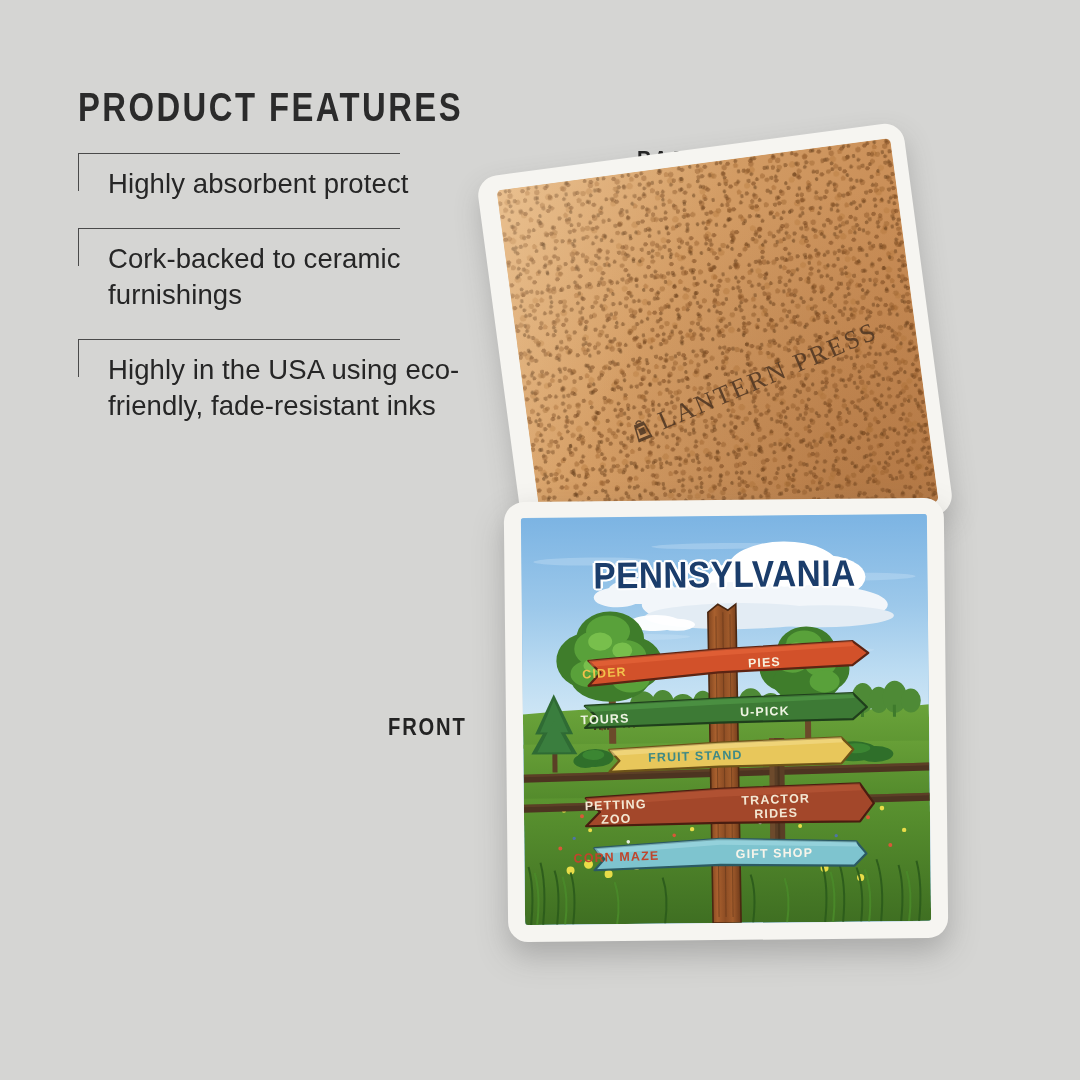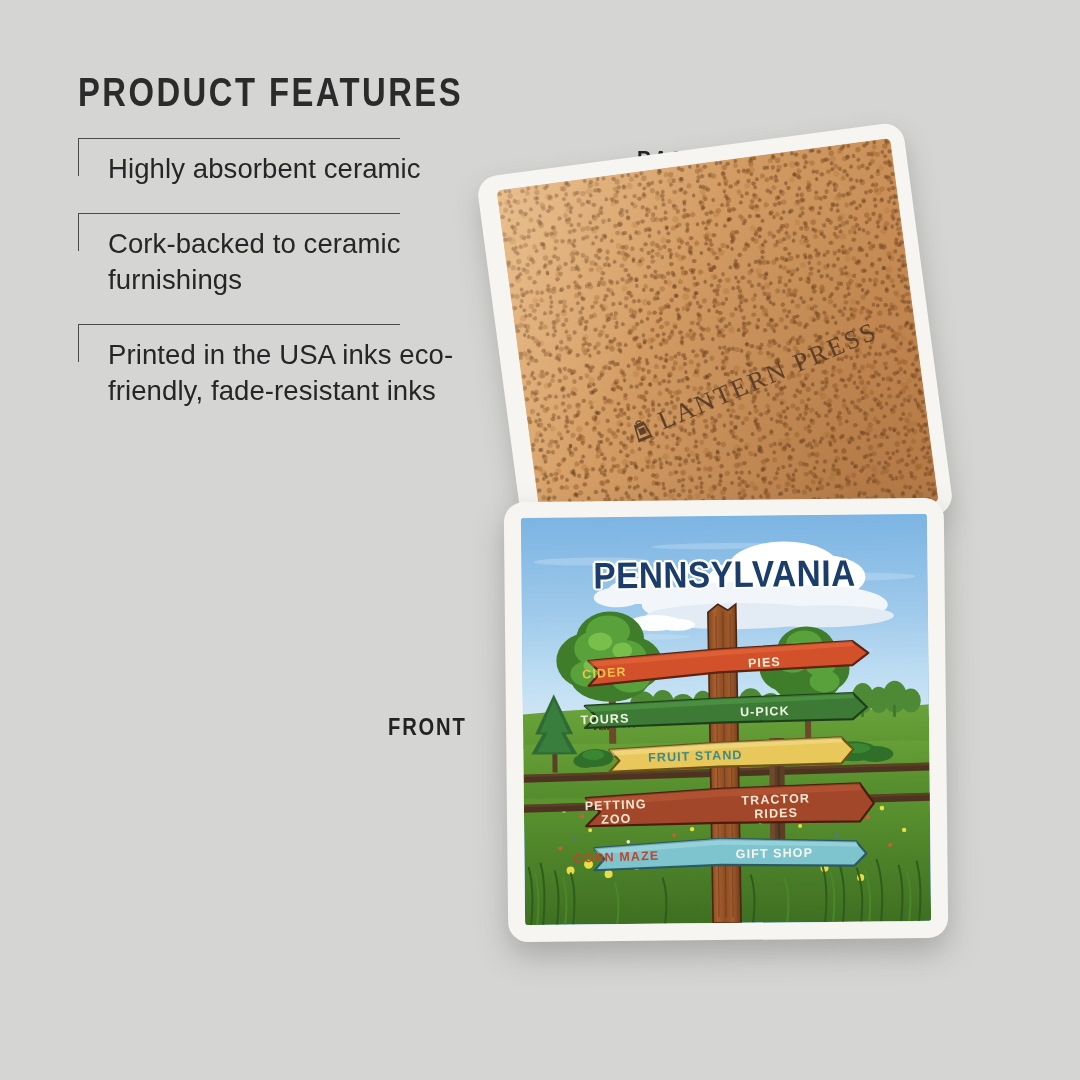--- a/index.html
+++ b/index.html
@@ -5,21 +5,21 @@
   html,body{margin:0;padding:0;}
   body{
     width:1080px;height:1080px;
     background:#d5d5d3;
     font-family:"Liberation Sans", sans-serif;
     overflow:hidden;position:relative;
   }
   #stage{position:absolute;inset:0;width:1080px;height:1080px;}
 
   
-  #features-panel{position:absolute;left:78px;top:72px;width:400px;}
+  #features-panel{position:absolute;left:78px;top:87px;width:400px;}
   #features-title{
     font-family:"Liberation Sans Narrow","Liberation Sans",sans-serif;
     font-weight:bold;font-size:40px;letter-spacing:3.0px;
     color:#2b2b2b;transform:scaleX(.82);transform-origin:left center;
     white-space:nowrap;line-height:1;
   }
   .feature{position:relative;padding-left:30px;margin-top:26px;}
   .feature .rule{
     position:absolute;left:0;top:0;width:322px;height:1px;background:#4a4a4a;
   }
@@ -136,33 +136,33 @@
 <body>
 
 <div id="stage">
 
   <div id="features-panel">
     <div id="features-title">PRODUCT FEATURES</div>
 
     <div class="feature">
       <div class="rule"></div>
       <div class="tick"></div>
-      <div class="ftext">Highly absorbent ceramic</div>
+      <div class="ftext">Highly absorbent protect</div>
     </div>
 
     <div class="feature">
       <div class="rule"></div>
       <div class="tick"></div>
       <div class="ftext">Cork-backed to ceramic furnishings</div>
     </div>
 
     <div class="feature">
       <div class="rule"></div>
       <div class="tick"></div>
-      <div class="ftext">Printed in the USA inks eco-friendly, fade-resistant inks</div>
+      <div class="ftext">Highly in the USA using eco-friendly, fade-resistant inks</div>
     </div>
   </div>
 
   <div class="side-label" id="label-back">BACK</div>
   <div class="side-label" id="label-front">FRONT</div>
 
   <div class="coaster" id="coaster-back">
     <div id="cork-face">
       <div id="cork-stamp">
         <svg id="lantern-icon" viewBox="0 0 21 26">

